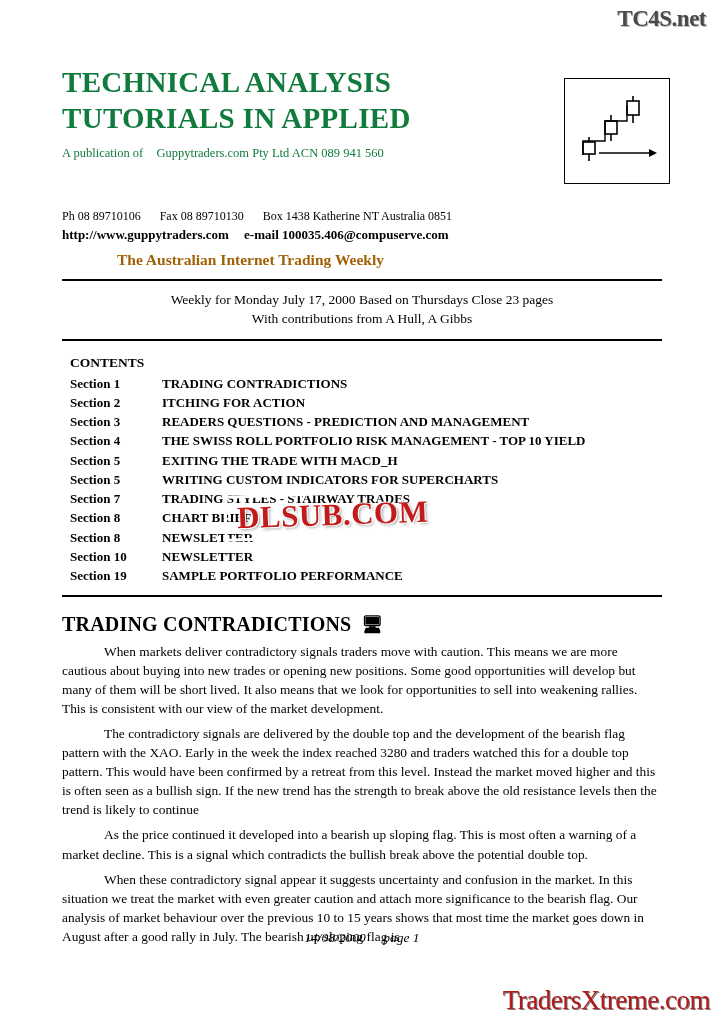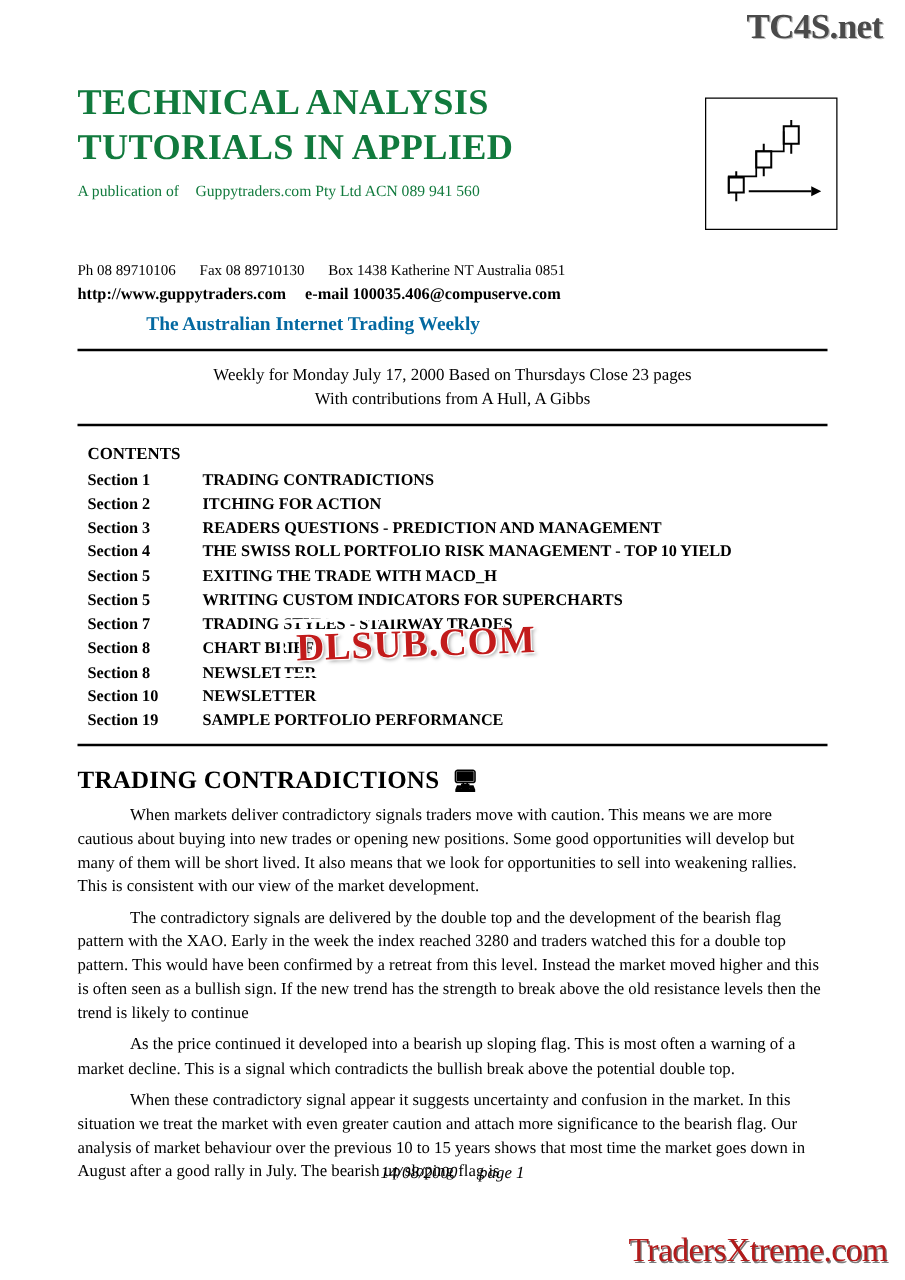--- a/index.html
+++ b/index.html
@@ -16,21 +16,21 @@
     overflow: hidden;
   }
 
   
   .wm-top {
     position: absolute;
     top: 6px;
     right: 18px;
     font-family: "Liberation Serif", serif;
     font-weight: bold;
-    font-size: 28px;
+    font-size: 23px;
     color: #4a4a4a;
     letter-spacing: -0.5px;
     text-shadow: 1px 1px 0 #bdbdbd;
   }
   .wm-bottom {
     position: absolute;
     bottom: 8px;
     right: 14px;
     font-family: "Liberation Serif", serif;
     font-weight: normal;
@@ -109,21 +109,21 @@
     font-size: 13px;
     font-weight: bold;
     color: #000000;
   }
   .web-line .em { margin-left: 12px; }
   .weekly-line {
     margin-top: 8px;
     margin-left: 55px;
     font-size: 15.5px;
     font-weight: bold;
-    color: #0369a1;
+    color: #a16207;
   }
 
   
   .logo-box {
     position: absolute;
     right: -8px;
     top: 14px;
     width: 104px;
     height: 104px;
     border: 1.5px solid #000;

